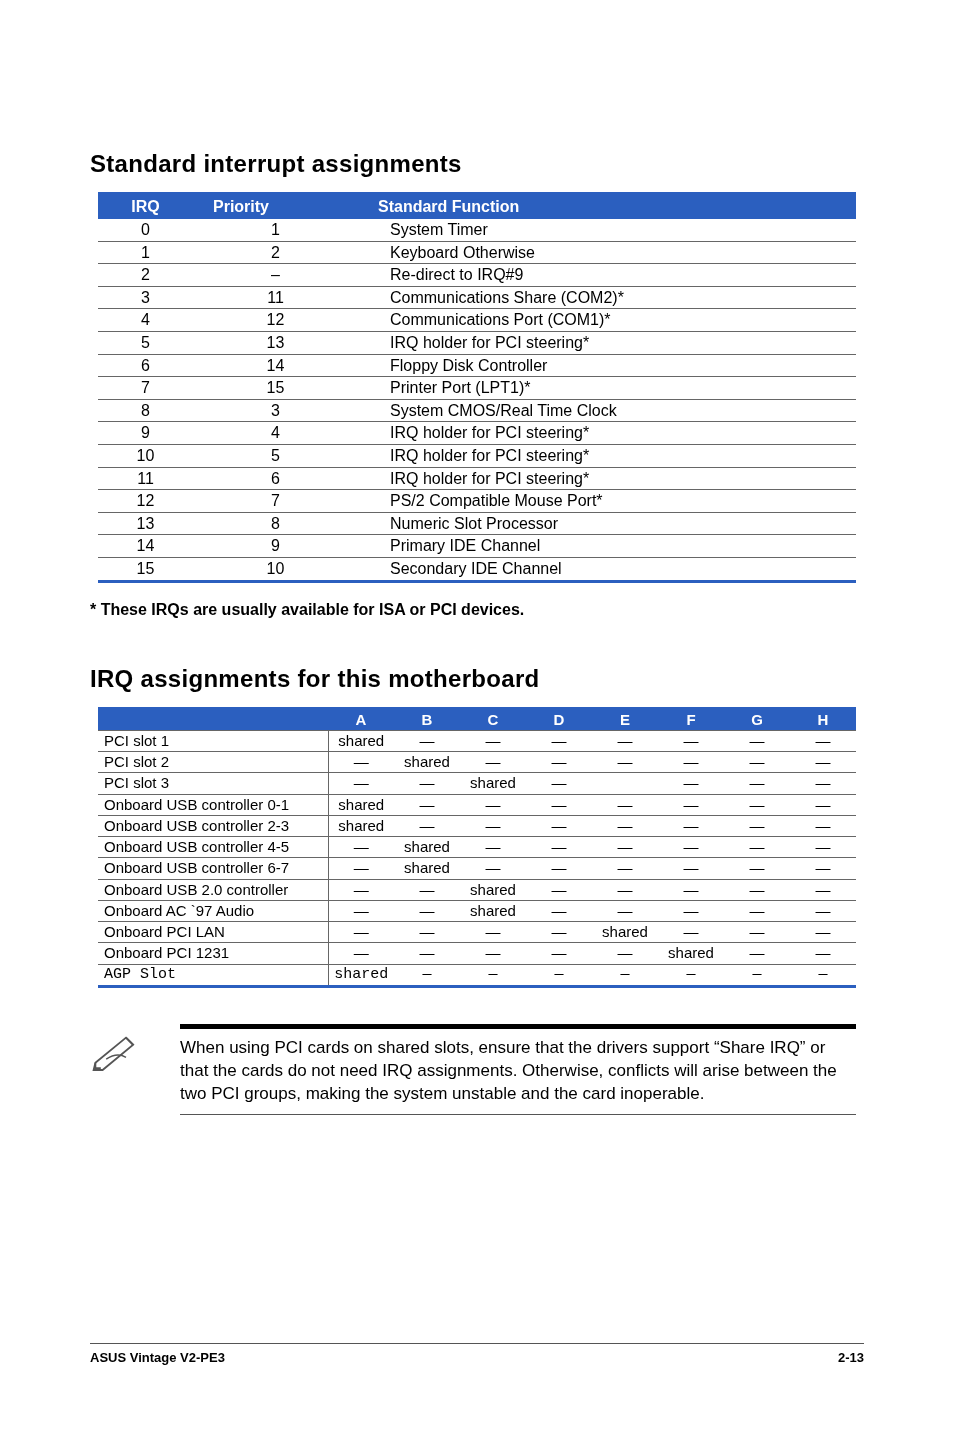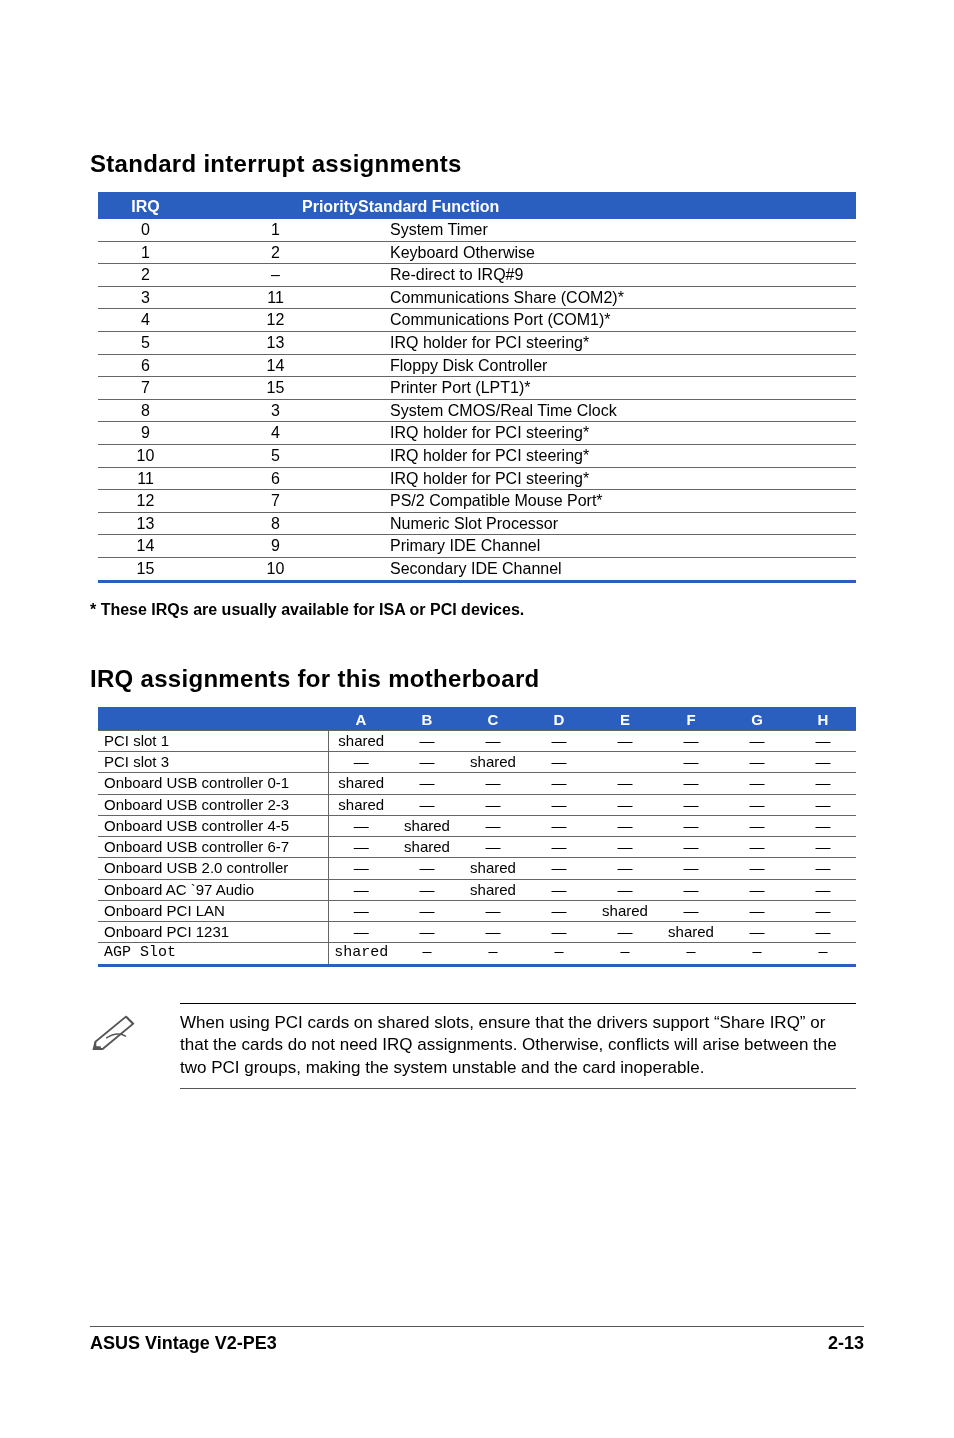--- a/index.html
+++ b/index.html
@@ -29,26 +29,26 @@
   }
   .t1 {
     width: 100%;
     border-collapse: collapse;
     font-size: 16px;
   }
   .t1 thead th {
     background: #2b5fbf;
     color: #fff;
     font-weight: 700;
-    padding: 3px 0;
+    padding: 3px 20px;
     text-align: left;
     margin-top: 13px;
   }
   .t1 thead th.irq { width: 95px; text-align: center; }
-  .t1 thead th.pri { width: 165px; text-align: right; }
+  .t1 thead th.pri { width: 165px; text-align: left; }
   .t1 tbody td {
     border-bottom: 1px solid #666;
     padding: 0px 6px;
     line-height: 1.35;
   }
   .t1 tbody tr:last-child td { border-bottom: none; }
   .t1 td.irq { text-align: center; }
   .t1 td.pri { text-align: center; }
   .t1 td.func { text-align: left; padding-left: 32px; }
   .irq-note {
@@ -98,37 +98,37 @@
   }
   .note-icon {
     width: 90px;
     flex: 0 0 90px;
     padding-top: 8px;
     text-align: left;
   }
   .note-icon svg { width: 54px; height: 40px; }
   .note-body {
     flex: 1;
-    border-top: 1px solid #000000;
+    border-top: 5px solid #000000;
     border-bottom: 1px solid #555;
     padding: 8px 0;
     font-size: 17px;
     line-height: 1.35;
   }
   
   .footer {
     position: absolute;
     left: 90px;
     right: 90px;
-    bottom: 84px;
+    bottom: 73px;
     border-top: 1px solid #555;
     padding-top: 6px;
     display: flex;
     justify-content: space-between;
-    font-size: 18px;
+    font-size: 13px;
     font-weight: 700;
   }
 </style>
 </head>
 <body>
 
 <div class="page">
 
   <h2 class="section-heading">Standard interrupt assignments</h2>
 
@@ -264,20 +264,31 @@
             <td class="c">shared</td>
             <td class="c">—</td>
             <td class="c">—</td>
             <td class="c">—</td>
             <td class="c">—</td>
             <td class="c">—</td>
             <td class="c">—</td>
             <td class="c">—</td>
           </tr>
           <tr>
+            <td class="lbl">PCI slot 2</td>
+            <td class="c">—</td>
+            <td class="c">shared</td>
+            <td class="c">—</td>
+            <td class="c">—</td>
+            <td class="c">—</td>
+            <td class="c">—</td>
+            <td class="c">—</td>
+            <td class="c">—</td>
+          </tr>
+          <tr>
             <td class="lbl">PCI slot 3</td>
             <td class="c">—</td>
             <td class="c">—</td>
             <td class="c">shared</td>
             <td class="c">—</td>
             <td class="c"></td>
             <td class="c">—</td>
             <td class="c">—</td>
             <td class="c">—</td>
           </tr>

